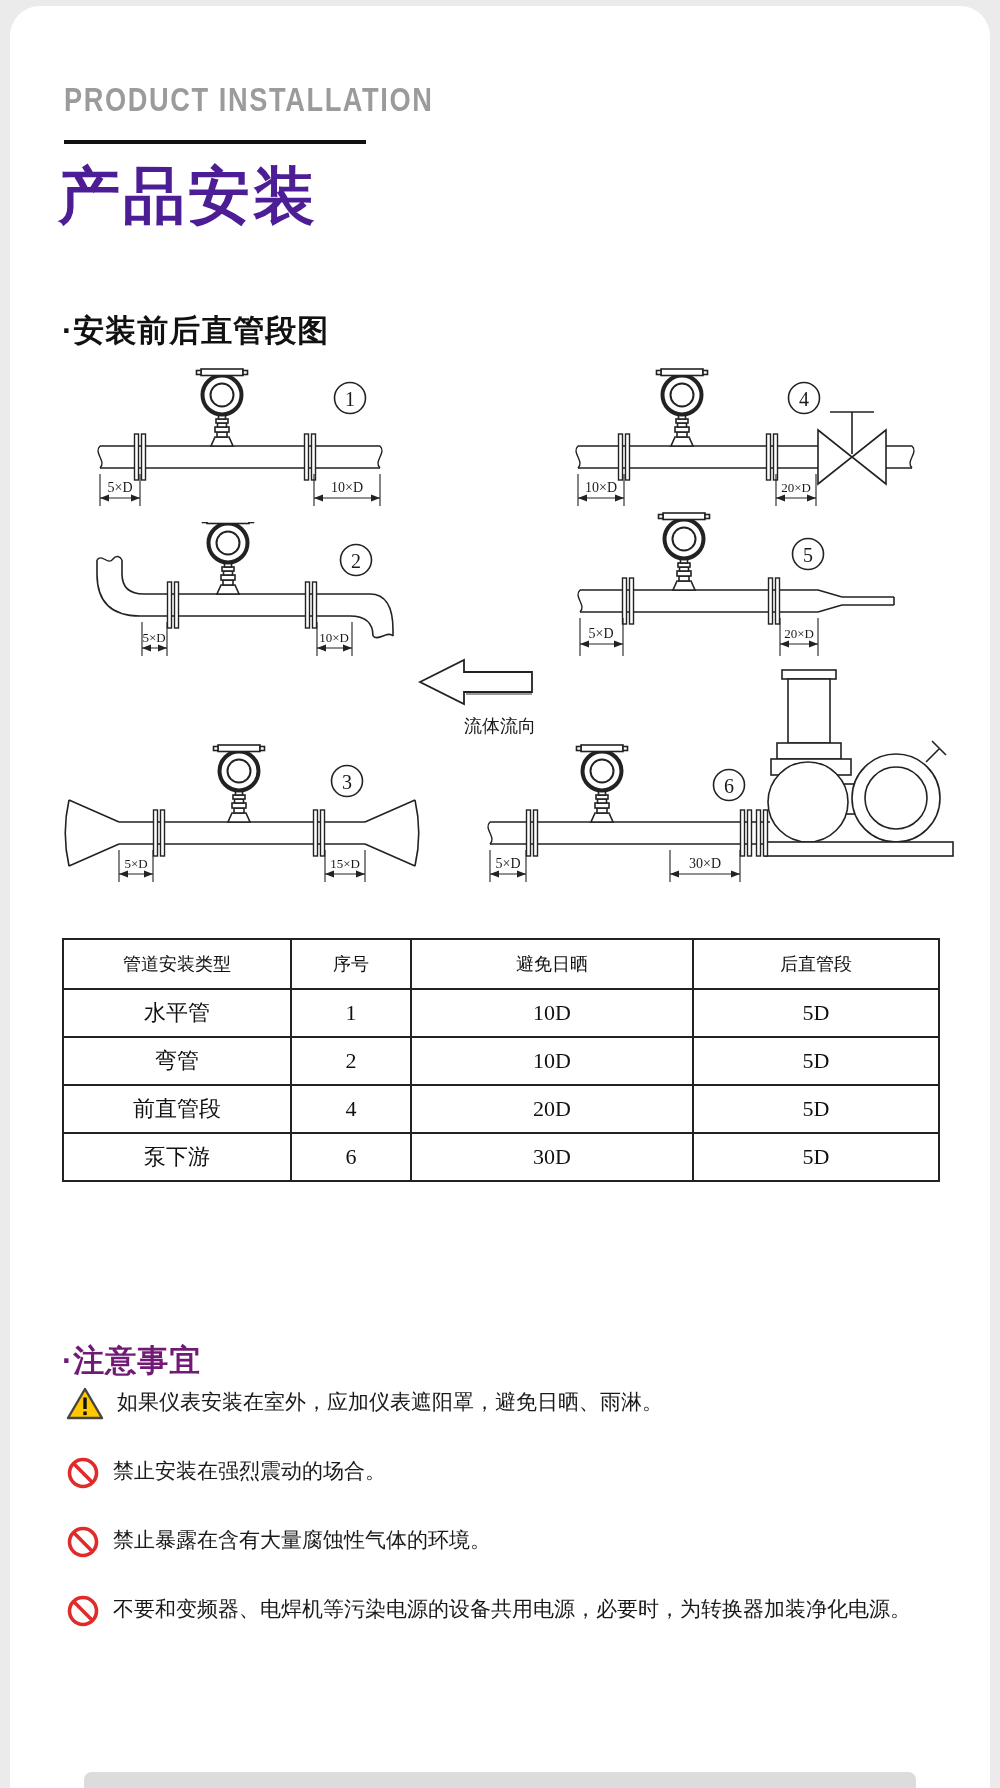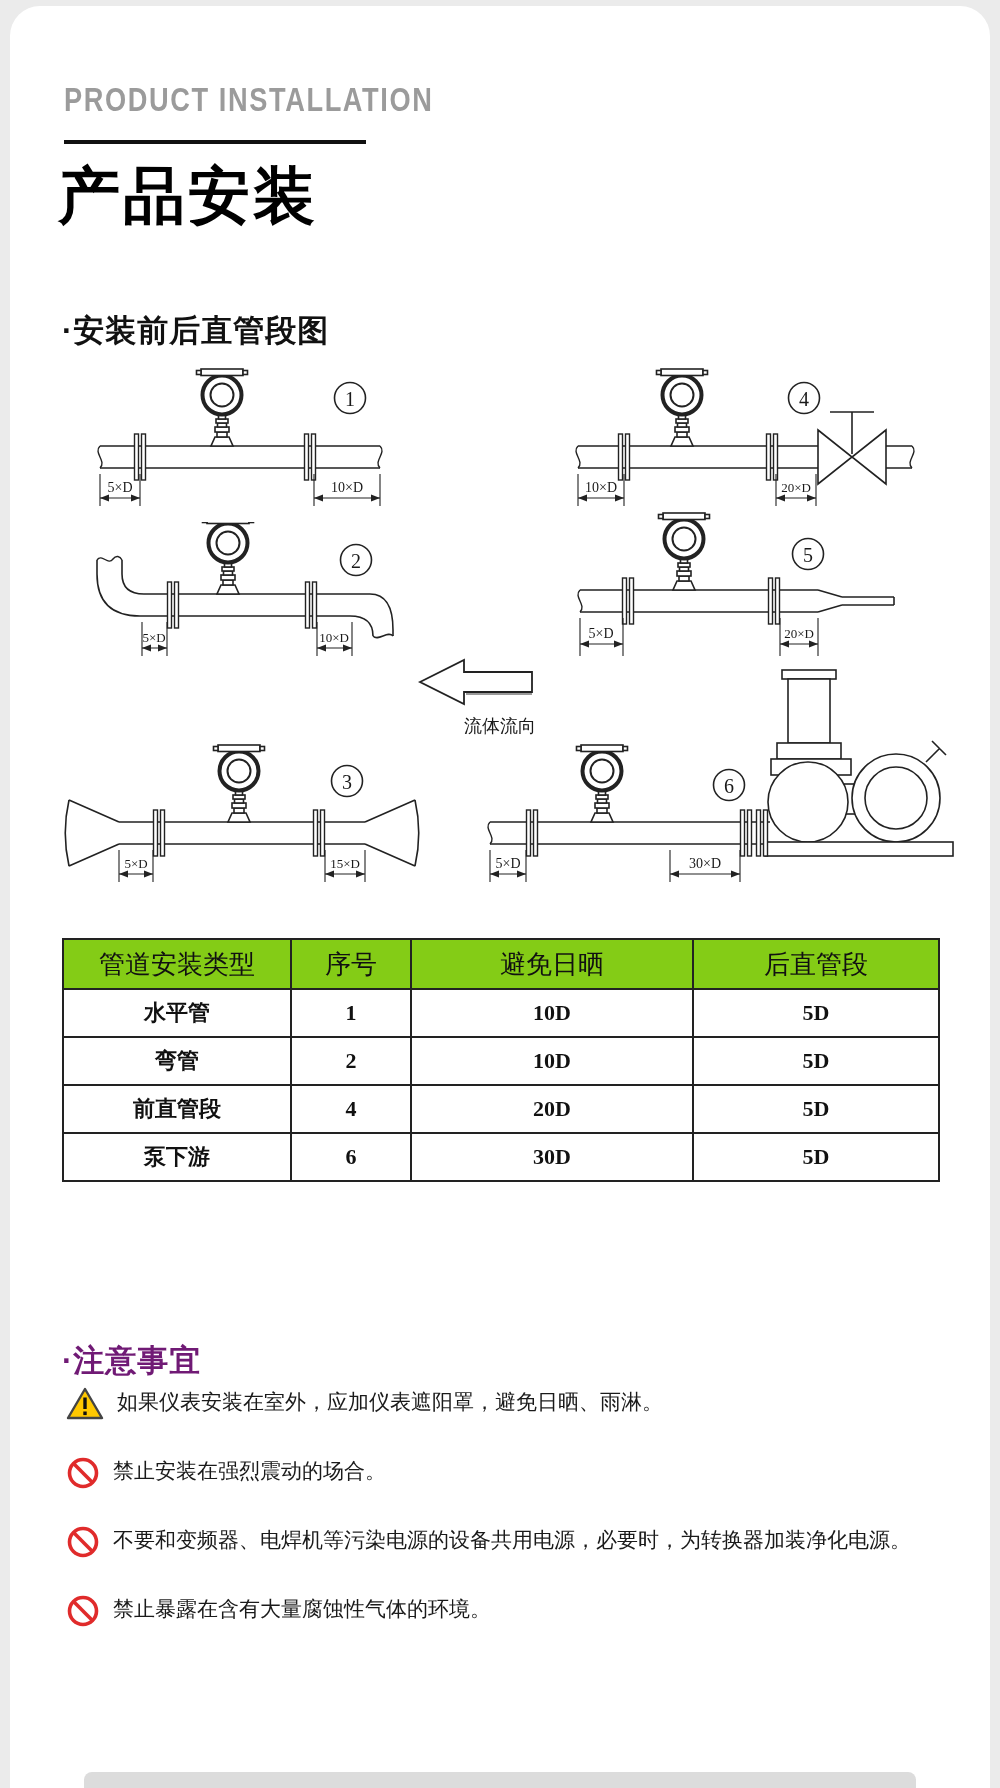--- a/index.html
+++ b/index.html
@@ -13,42 +13,42 @@
     position:absolute;left:10px;top:6px;width:980px;height:1782px;
     background:#ffffff;border-radius:30px 30px 0 0;
   }
   .abs{position:absolute;}
   .eyebrow{
     left:64px;top:80px;font-size:34px;font-weight:600;color:#9b9b9b;
     letter-spacing:2px;transform:scaleX(.8);transform-origin:left center;
     white-space:nowrap;
   }
   .rule{left:64px;top:140px;width:302px;height:4px;background:#111;}
-  .page-title{left:58px;top:154px;font-size:62px;font-weight:900;letter-spacing:3px;color:#000000;}
+  .page-title{left:58px;top:154px;font-size:62px;font-weight:900;letter-spacing:3px;color:#4c1d95;}
   .section-heading{left:62px;top:310px;font-size:31px;font-weight:800;color:#111;letter-spacing:1px;text-align:right;}
   .notes-heading{left:62px;top:1340px;font-size:31px;font-weight:800;color:#701a75;letter-spacing:1px;}
 
   svg text{font-family:"Liberation Serif","DejaVu Serif",serif;fill:#1a1a1a;}
   .dimtxt{font-size:14px;}
   .dimtxt-s{font-size:13px;}
   .numtxt{font-size:20px;}
   .flowtxt{font-size:18px;}
 
   .spec-table{
     position:absolute;left:62px;top:938px;width:876px;
     border-collapse:collapse;table-layout:fixed;
     font-family:"Liberation Serif","DejaVu Serif",serif;
     color:#111;
   }
   .spec-table th,.spec-table td{
     border:2px solid #222;text-align:center;vertical-align:middle;
     font-weight:400;
   }
-  .spec-table th{height:46px;background:#84cc16;font-size:26px;}
-  .spec-table td{height:44px;font-size:22px;font-weight:bold;}
+  .spec-table th{height:46px;background:#ffffff;font-size:18px;}
+  .spec-table td{height:44px;font-size:22px;}
 
   .notes{position:absolute;left:66px;top:1385px;width:872px;}
   .note{display:flex;align-items:flex-start;margin-bottom:33px;}
   .note .nicon{flex:0 0 auto;margin-right:13px;margin-top:2px;}
   .note p{margin:0;font-size:21px;line-height:1.58;color:#1a1a1a;}
 
   .bottom-bar{
     left:84px;top:1772px;width:832px;height:16px;
     background:#dcdcdc;border-radius:8px 8px 0 0;
   }
@@ -284,24 +284,24 @@
       <circle cx="17" cy="17" r="13.5" fill="none" stroke="#e02b2b" stroke-width="3.6"></circle>
       <line x1="7.8" y1="7.8" x2="26.2" y2="26.2" stroke="#e02b2b" stroke-width="3.6"></line>
     </svg>
     <p>禁止安装在强烈震动的场合。</p>
   </div>
   <div class="note">
     <svg class="nicon" width="34" height="34" viewBox="0 0 34 34">
       <circle cx="17" cy="17" r="13.5" fill="none" stroke="#e02b2b" stroke-width="3.6"></circle>
       <line x1="7.8" y1="7.8" x2="26.2" y2="26.2" stroke="#e02b2b" stroke-width="3.6"></line>
     </svg>
-    <p>不要和变频器、电焊机等污染电源的设备共用电源，必要时，为转换器加装净化电源。</p>
+    <p>禁止暴露在含有大量腐蚀性气体的环境。</p>
   </div>
   <div class="note">
     <svg class="nicon" width="34" height="34" viewBox="0 0 34 34">
       <circle cx="17" cy="17" r="13.5" fill="none" stroke="#e02b2b" stroke-width="3.6"></circle>
       <line x1="7.8" y1="7.8" x2="26.2" y2="26.2" stroke="#e02b2b" stroke-width="3.6"></line>
     </svg>
-    <p>禁止暴露在含有大量腐蚀性气体的环境。</p>
+    <p>不要和变频器、电焊机等污染电源的设备共用电源，必要时，为转换器加装净化电源。</p>
   </div>
 </div>
 
 <div class="abs bottom-bar"></div>
 
 </body></html>

